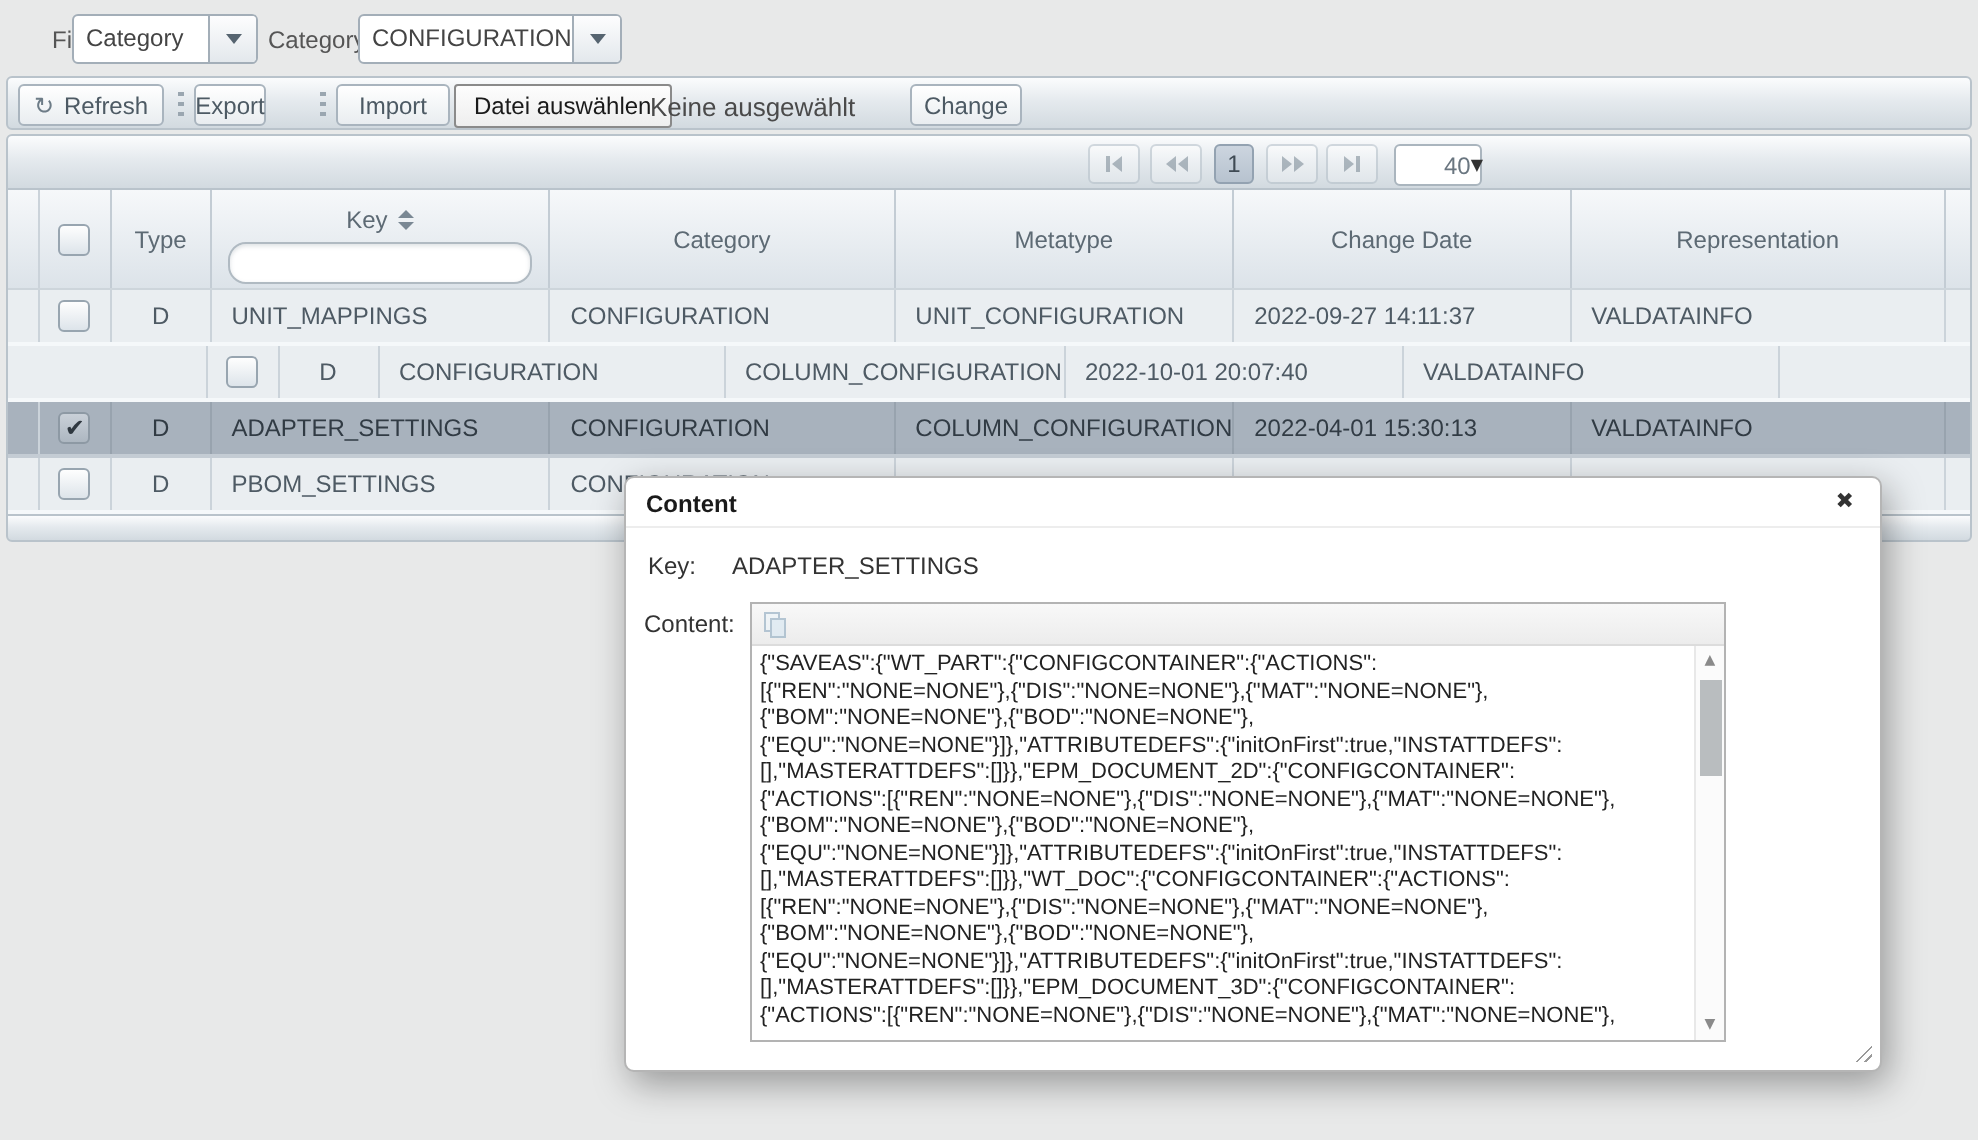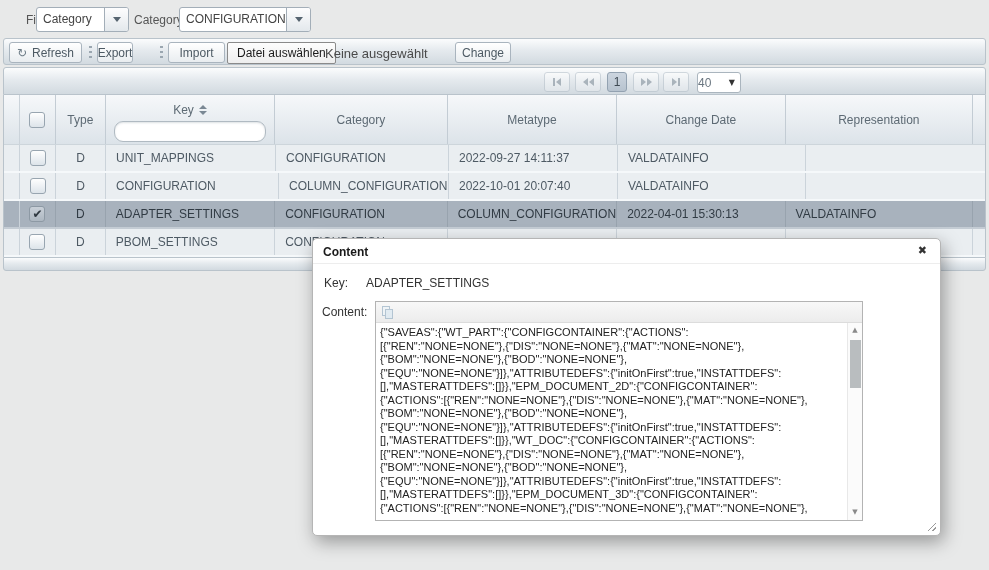--- a/index.html
+++ b/index.html
@@ -28,26 +28,26 @@
   .file-status { position:absolute; top:7px; font-size:13px; color:#4a4a4a; }
 
   
   .pbtn { position:absolute; top:4px; width:26px; height:20px; background:linear-gradient(#ffffff,#e9edf0); border:1px solid #b4bfc8; border-radius:3px; display:flex; align-items:center; justify-content:center; gap:1px; }
   .pbtn.disabled { opacity:.55; }
   .ptri-l { width:0; height:0; border-top:4px solid transparent; border-bottom:4px solid transparent; border-right:5px solid #7d8b96; }
   .ptri-r { width:0; height:0; border-top:4px solid transparent; border-bottom:4px solid transparent; border-left:5px solid #7d8b96; }
   .pbar-g { width:2px; height:8px; background:#7d8b96; }
   .ppage { position:absolute; top:4px; width:20px; height:20px; background:linear-gradient(#ccd5df,#b7c3cf); border:1px solid #93a2b1; border-radius:3px; font-size:12px; color:#3f4a54; display:flex; align-items:center; justify-content:center; }
   .psel { position:absolute; top:4px; width:44px; height:21px; background:#fff; border:1px solid #aab5be; border-radius:3px; display:flex; align-items:center; }
-  .psel-val { flex:1; font-size:12px; color:#6a7680; padding-left:0; }
+  .psel-val { flex:1; font-size:12px; color:#6a7680; padding-left:24px; }
   .psel-chev { font-family:"DejaVu Sans",sans-serif; font-size:8px; color:#333; padding-right:5px; }
 
   
   .tbl { position:absolute; left:3px; top:95px; width:983px; height:162px; background:#edf0f3; border-left:1px solid #b9c3cb; border-right:1px solid #b9c3cb; }
-  .trow { display:flex; padding-left:15px; }
+  .trow { display:flex; padding-left:15px;justify-content:center; }
   .thead { height:50px; background:linear-gradient(#f6f8fa,#dce3e9); border-bottom:1px solid #cdd5db; }
   .cell { border-right:1px solid #cbd3da; overflow:hidden; white-space:nowrap; }
   .thead .cell { border-right-color:#c3ccd4; display:flex; align-items:center; justify-content:center; font-size:12px; color:#5d6a74; }
   .thead .cell:first-child, .drow .cell:first-child { border-left:1px solid #cbd3da; }
   .c-cb{width:37px;} .c-type{width:50px;} .c-key{width:170px;} .c-cat{width:173px;}
   .c-meta{width:170px;} .c-date{width:169px;} .c-repr{width:188px;} .c-fill{width:12px; border-right:none;}
   .key-th { flex-direction:column; justify-content:flex-start; padding-top:5px; }
   .key-label-row { display:flex; align-items:center; gap:5px; }
   .sort { display:flex; flex-direction:column; gap:2px; }
   .sort-up { width:0; height:0; border-left:4px solid transparent; border-right:4px solid transparent; border-bottom:4px solid #7a8894; }
@@ -174,20 +174,21 @@
       <div class="cell c-fill"></div>
     </div>
 
     <div class="trow drow">
       <div class="cell c-cb">
           <span class="checkbox"></span>
         </div>
       <div class="cell c-type">D</div>
       <div class="cell c-key">UNIT_MAPPINGS</div>
       <div class="cell c-cat">CONFIGURATION</div>
+      <div class="cell c-meta">UNIT_CONFIGURATION</div>
       <div class="cell c-date">2022-09-27 14:11:37</div>
       <div class="cell c-repr">VALDATAINFO</div>
       <div class="cell c-fill"></div>
     </div>
 
     <div class="trow drow">
       <div class="cell c-cb">
           <span class="checkbox"></span>
         </div>
       <div class="cell c-type">D</div>

